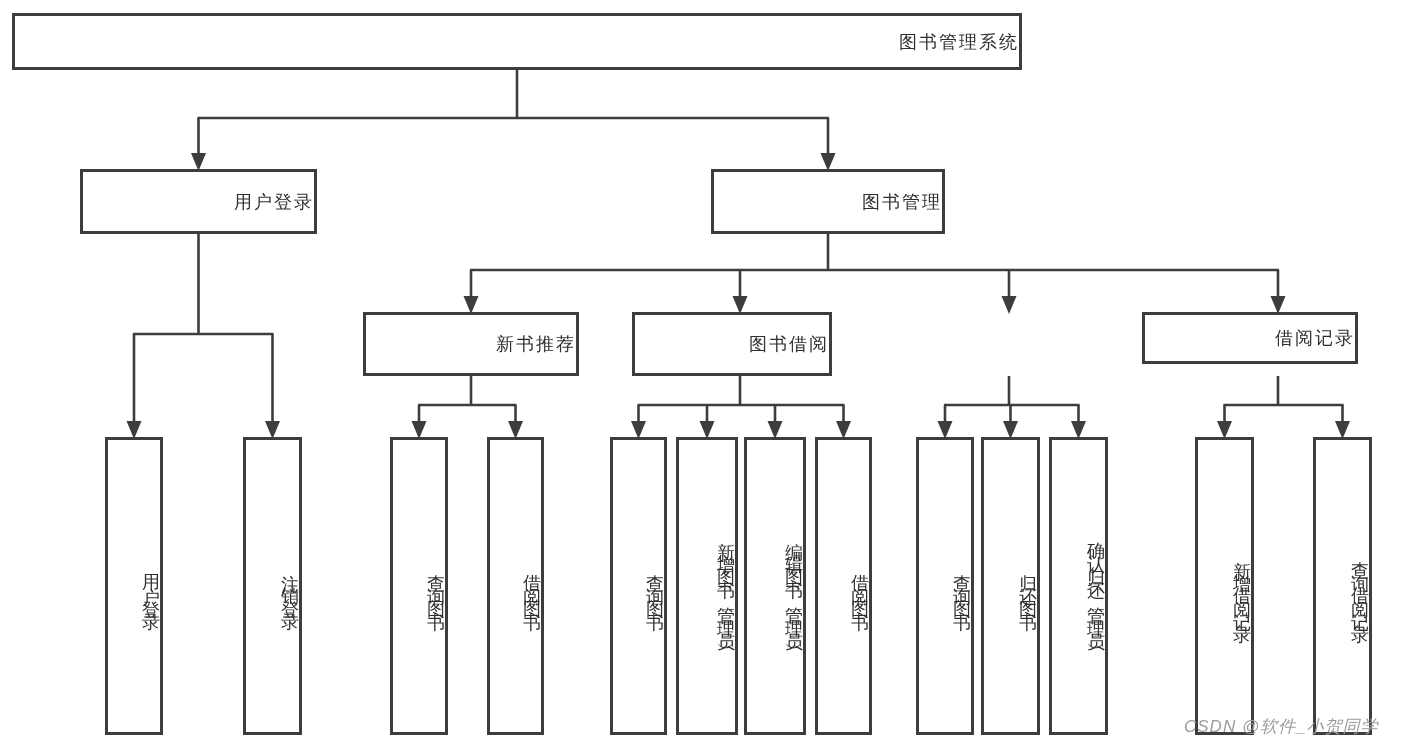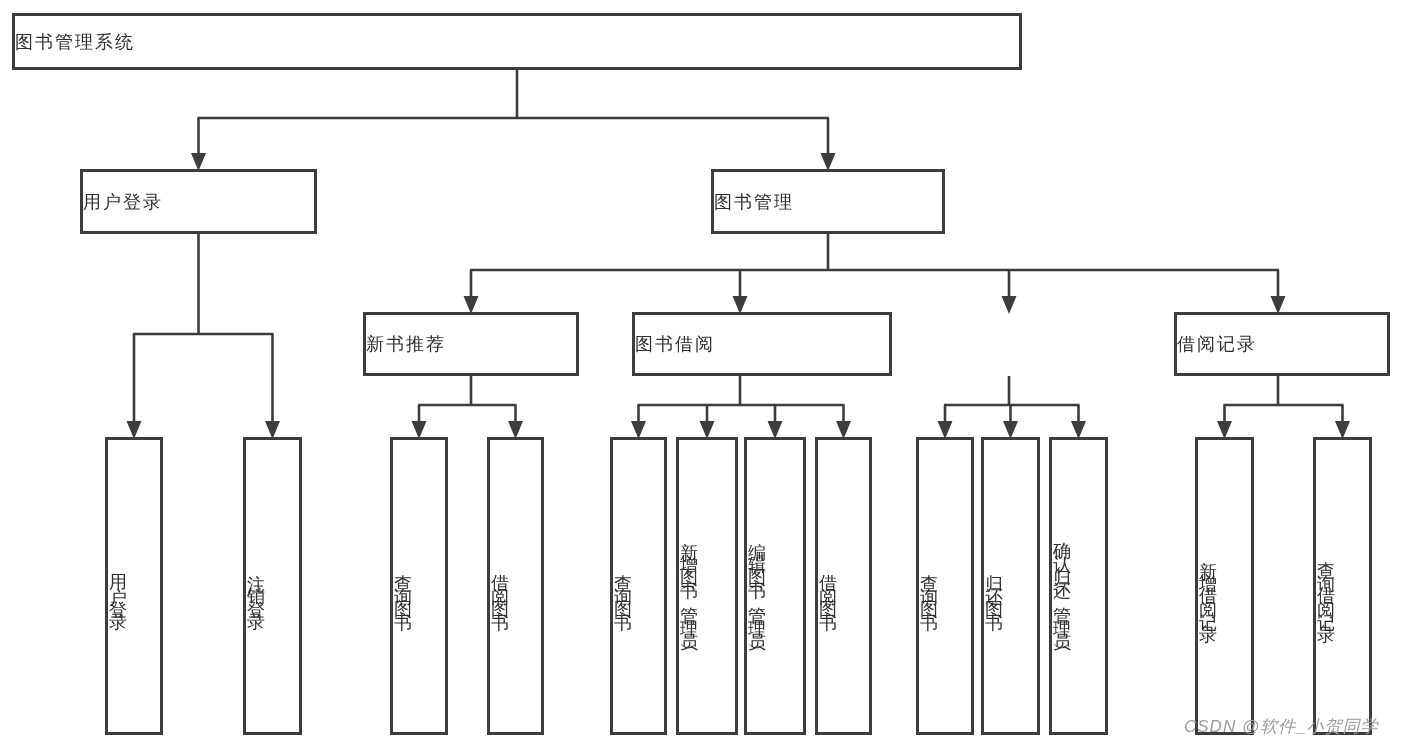--- a/index.html
+++ b/index.html
@@ -21,24 +21,23 @@
     top: 0;
     z-index: 1;
   }
   .node {
     position: absolute;
     box-sizing: border-box;
     background: #ffffff;
     border: 3px solid #fca5a5;
     display: flex;
     align-items: center;
-    justify-content: flex-start;
+    justify-content: flex-end;
     color: #2f2f2f;
     z-index: 2;
-    font-family: Liberation Mono, monospace;
   }
   .node.h-text .lbl {
     font-size: 18px;
     letter-spacing: 2px;
     white-space: nowrap;
   }
   .node.v-text .lbl {
     writing-mode: vertical-lr;
     text-orientation: upright;
     font-size: 18px;
@@ -120,24 +119,24 @@
     </div>
     <div class="node h-text" style="left: 80px; top: 169px; width: 237px; height: 65px; border-color: rgb(61, 61, 61); background: rgb(255, 255, 255);">
       <span class="lbl" style="color: rgb(47, 47, 47);">用户登录</span>
     </div>
     <div class="node h-text" style="left: 363px; top: 312px; width: 216px; height: 64px; border-color: rgb(61, 61, 61); background: rgb(255, 255, 255);">
       <span class="lbl" style="color: rgb(47, 47, 47);">新书推荐</span>
     </div>
     <div class="node h-text" style="left: 711px; top: 169px; width: 234px; height: 65px; border-color: rgb(61, 61, 61); background: rgb(255, 255, 255);">
       <span class="lbl" style="color: rgb(47, 47, 47);">图书管理</span>
     </div>
-    <div class="node h-text" style="left: 632px; top: 312px; width: 260px; height: 64px; border-color: rgb(61, 61, 61); background: rgb(255, 255, 255);">
+    <div class="node h-text" style="left: 632px; top: 312px; width: 200px; height: 64px; border-color: rgb(61, 61, 61); background: rgb(255, 255, 255);">
       <span class="lbl" style="color: rgb(47, 47, 47);">图书借阅</span>
     </div>
-    <div class="node h-text" style="left: 1174px; top: 312px; width: 216px; height: 64px; border-color: rgb(61, 61, 61); background: rgb(255, 255, 255);">
+    <div class="node h-text" style="left: 1142px; top: 312px; width: 216px; height: 52px; border-color: rgb(61, 61, 61); background: rgb(255, 255, 255);">
       <span class="lbl" style="color: rgb(47, 47, 47);">借阅记录</span>
     </div>
     <div class="node v-text" style="left: 105px; top: 437px; width: 58px; height: 298px; border-color: rgb(61, 61, 61); background: rgb(255, 255, 255);">
       <span class="lbl" style="color: rgb(47, 47, 47);">用户登录</span>
     </div>
     <div class="node v-text" style="left: 243px; top: 437px; width: 59px; height: 298px; border-color: rgb(61, 61, 61); background: rgb(255, 255, 255);">
       <span class="lbl" style="color: rgb(47, 47, 47);">注销登录</span>
     </div>
     <div class="node v-text" style="left: 390px; top: 437px; width: 58px; height: 298px; border-color: rgb(61, 61, 61); background: rgb(255, 255, 255);">
       <span class="lbl" style="color: rgb(47, 47, 47);">查询图书</span>

